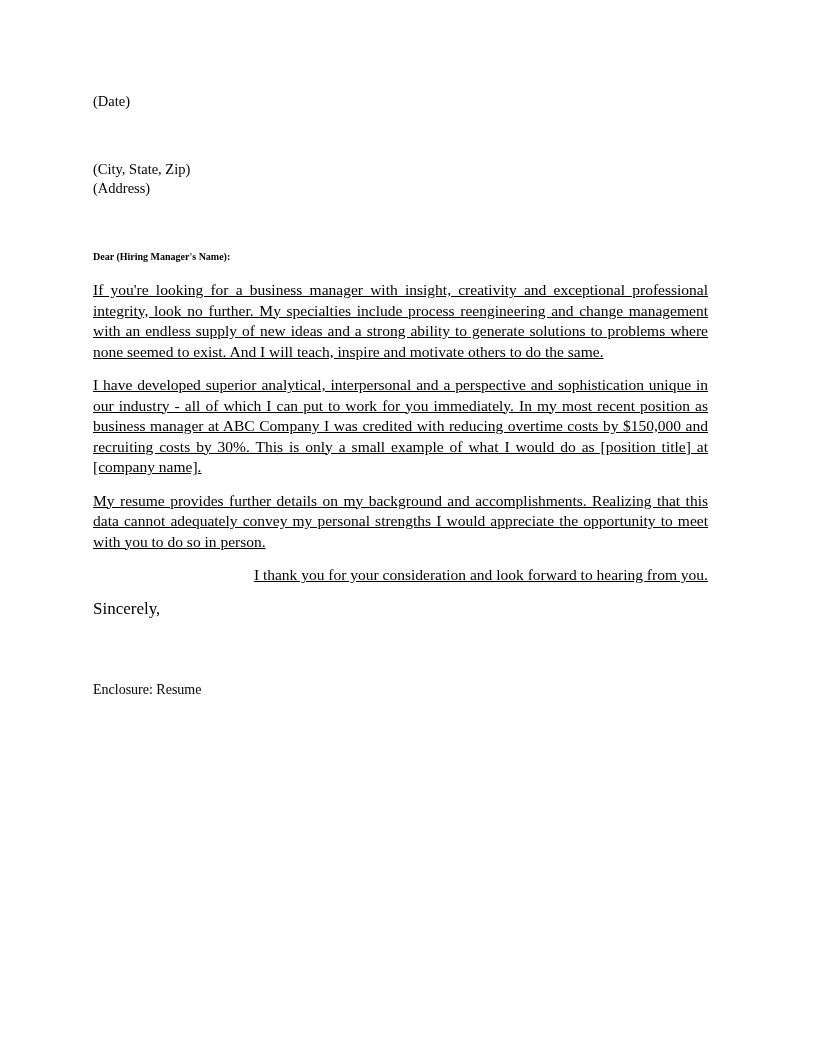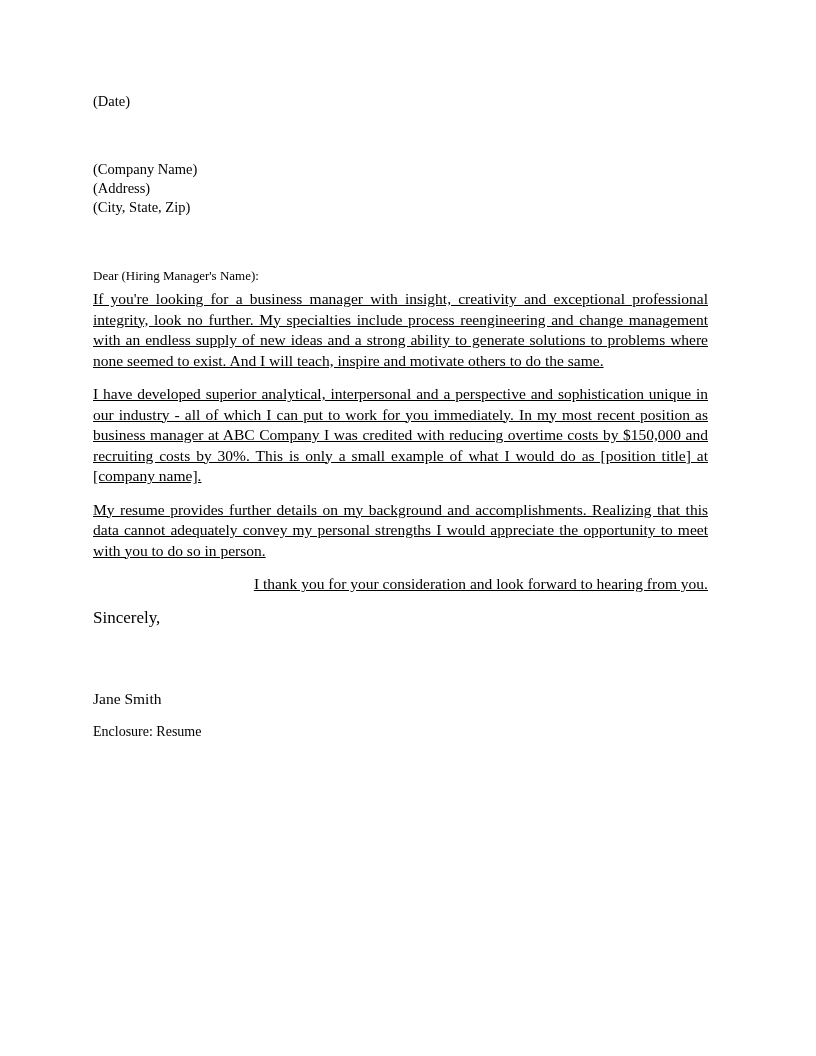--- a/index.html
+++ b/index.html
@@ -24,23 +24,24 @@
     width: 615px;
   }
   .line {
     font-size: 14.5px;
     line-height: 19px;
     white-space: pre;
   }
   .block-gap-date { height: 49px; }
   .block-gap-addr { height: 49px; }
   .salutation {
-    font-size: 13px;
+    font-size: 10px;
     line-height: 20px;
-    margin-bottom: 3px;
+    margin-bottom: 13px;
+    font-weight: bold;
   }
   .para {
     font-size: 15.5px;
     line-height: 20.5px;
     text-align: justify;
     margin: 0 0 13px 0;
     text-decoration: underline;
   }
   .para.last-line {
     text-align: right;
@@ -66,36 +67,34 @@
 <body>
 
 <div class="page">
   <div class="content">
 
     <div class="line">(Date)</div>
 
     <div class="block-gap-date"></div>
 
     <div>
-      <div class="line">(Company Name)</div>
+      <div class="line">(City, State, Zip)</div>
       <div class="line">(Address)</div>
-      <div class="line">(City, State, Zip)</div>
     </div>
 
     <div class="block-gap-addr"></div>
 
     <div class="salutation">Dear (Hiring Manager's Name):</div>
 
     <p class="para">If you're looking for a business manager with insight, creativity and exceptional professional integrity, look no further. My specialties include process reengineering and change management with an endless supply of new ideas and a strong ability to generate solutions to problems where none seemed to exist. And I will teach, inspire and motivate others to do the same.</p>
     <p class="para">I have developed superior analytical, interpersonal and a perspective and sophistication unique in our industry - all of which I can put to work for you immediately. In my most recent position as business manager at ABC Company I was credited with reducing overtime costs by $150,000 and recruiting costs by 30%. This is only a small example of what I would do as [position title] at [company name].</p>
     <p class="para">My resume provides further details on my background and accomplishments. Realizing that this data cannot adequately convey my personal strengths I would appreciate the opportunity to meet with you to do so in person.</p>
     <p class="para last-line">I thank you for your consideration and look forward to hearing from you.</p>
 
     <p class="closing">Sincerely,</p>
 
     <div class="sign-gap"></div>
 
-    <p class="signature">Jane Smith</p>
 
     <p class="enclosure">Enclosure: Resume</p>
 
   </div>
 </div>
 
 </body></html>

